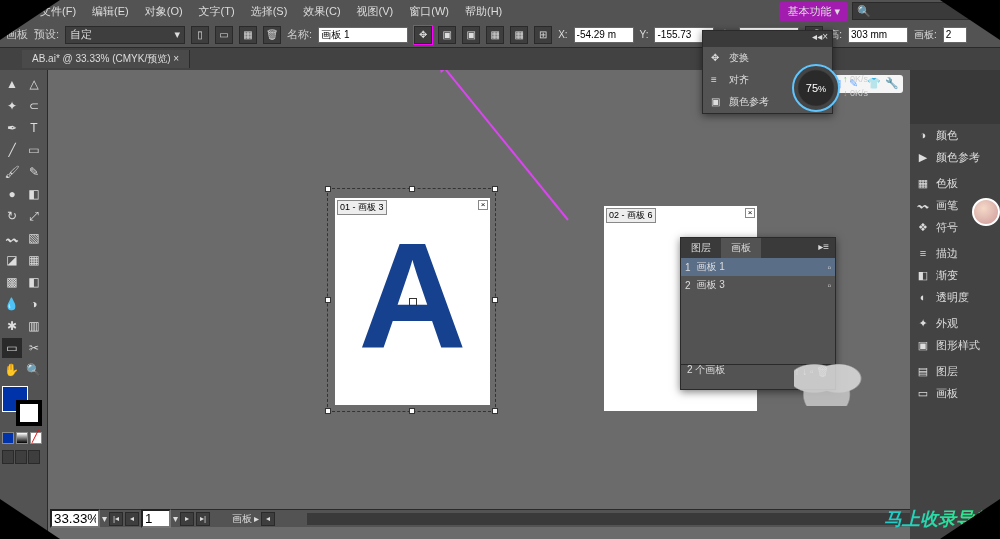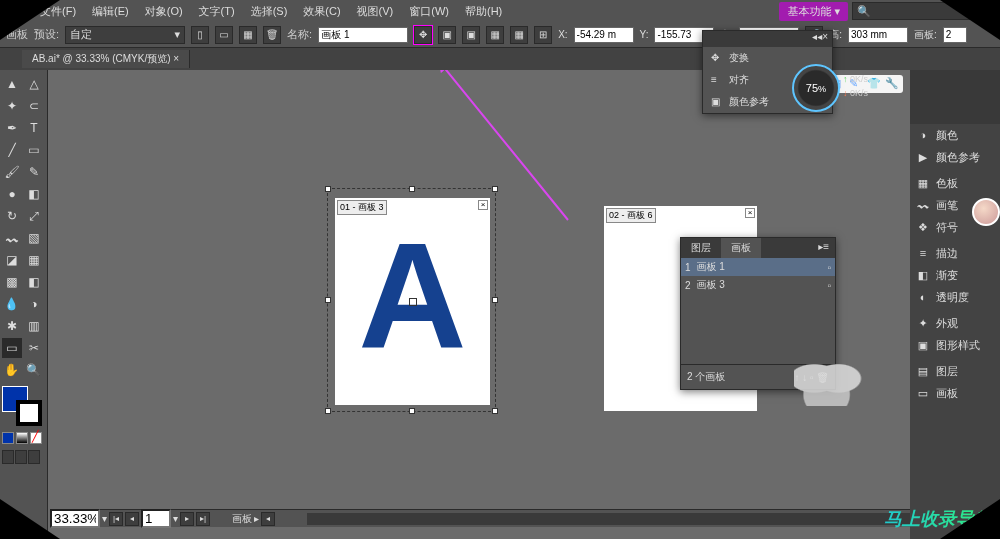--- a/index.html
+++ b/index.html
@@ -66,21 +66,21 @@
 .panel .prow { height: 22px; display: flex; align-items: center; gap: 6px; padding: 0 8px; cursor: pointer; }
 .panel .prow .pi { width: 12px; height: 12px; }
 
 .panel-transform { left: 702px; top: 30px; width: 131px; }
 .panel-layers { left: 680px; top: 237px; width: 156px; }
 .panel-layers .tabs { display: flex; background: #3a3a3a; }
 .panel-layers .tabs div { padding: 3px 10px; }
 .panel-layers .tabs .active { background: #535353; }
 .panel-layers .layer-row { height: 18px; display: flex; align-items: center; padding: 0 4px; gap: 6px; }
 .panel-layers .layer-row.sel { background: #5a6e88; }
-.panel-layers .footer { height: 20px; border-top: 1px solid #2a2a2a; display: flex; align-items: center; justify-content: space-between; padding: 12px 6px; }
+.panel-layers .footer { height: 20px; border-top: 1px solid #2a2a2a; display: flex; align-items: flex-end; justify-content: space-between; padding: 12px 6px; }
 
 
 .sogou { position: absolute; left: 690px; top: 5px; height: 18px; background: #f5f5f5; border-radius: 3px; display: flex; align-items: center; padding: 0 4px; gap: 4px; }
 .sogou .badge { width: 16px; height: 16px; background: #ff6600; color: #fff; border-radius: 3px; font-size: 10px; display: flex; align-items: center; justify-content: center; }
 .sogou .sog-icon { width: 14px; height: 14px; font-size: 11px; }
 
 
 .gauge { position: absolute; left: 792px; top: 64px; width: 48px; height: 48px; border-radius: 50%; background: radial-gradient(circle,#2a2a2a 55%,#444 60%); display: flex; align-items: center; justify-content: center; color: #fff; border: 2px solid #5ec5ff; }
 .gauge-side { position: absolute; left: 843px; top: 72px; font-size: 9px; color: #ccc; line-height: 14px; }
 .gauge-side .up::before { content:'↑ '; color:#67d868; }

